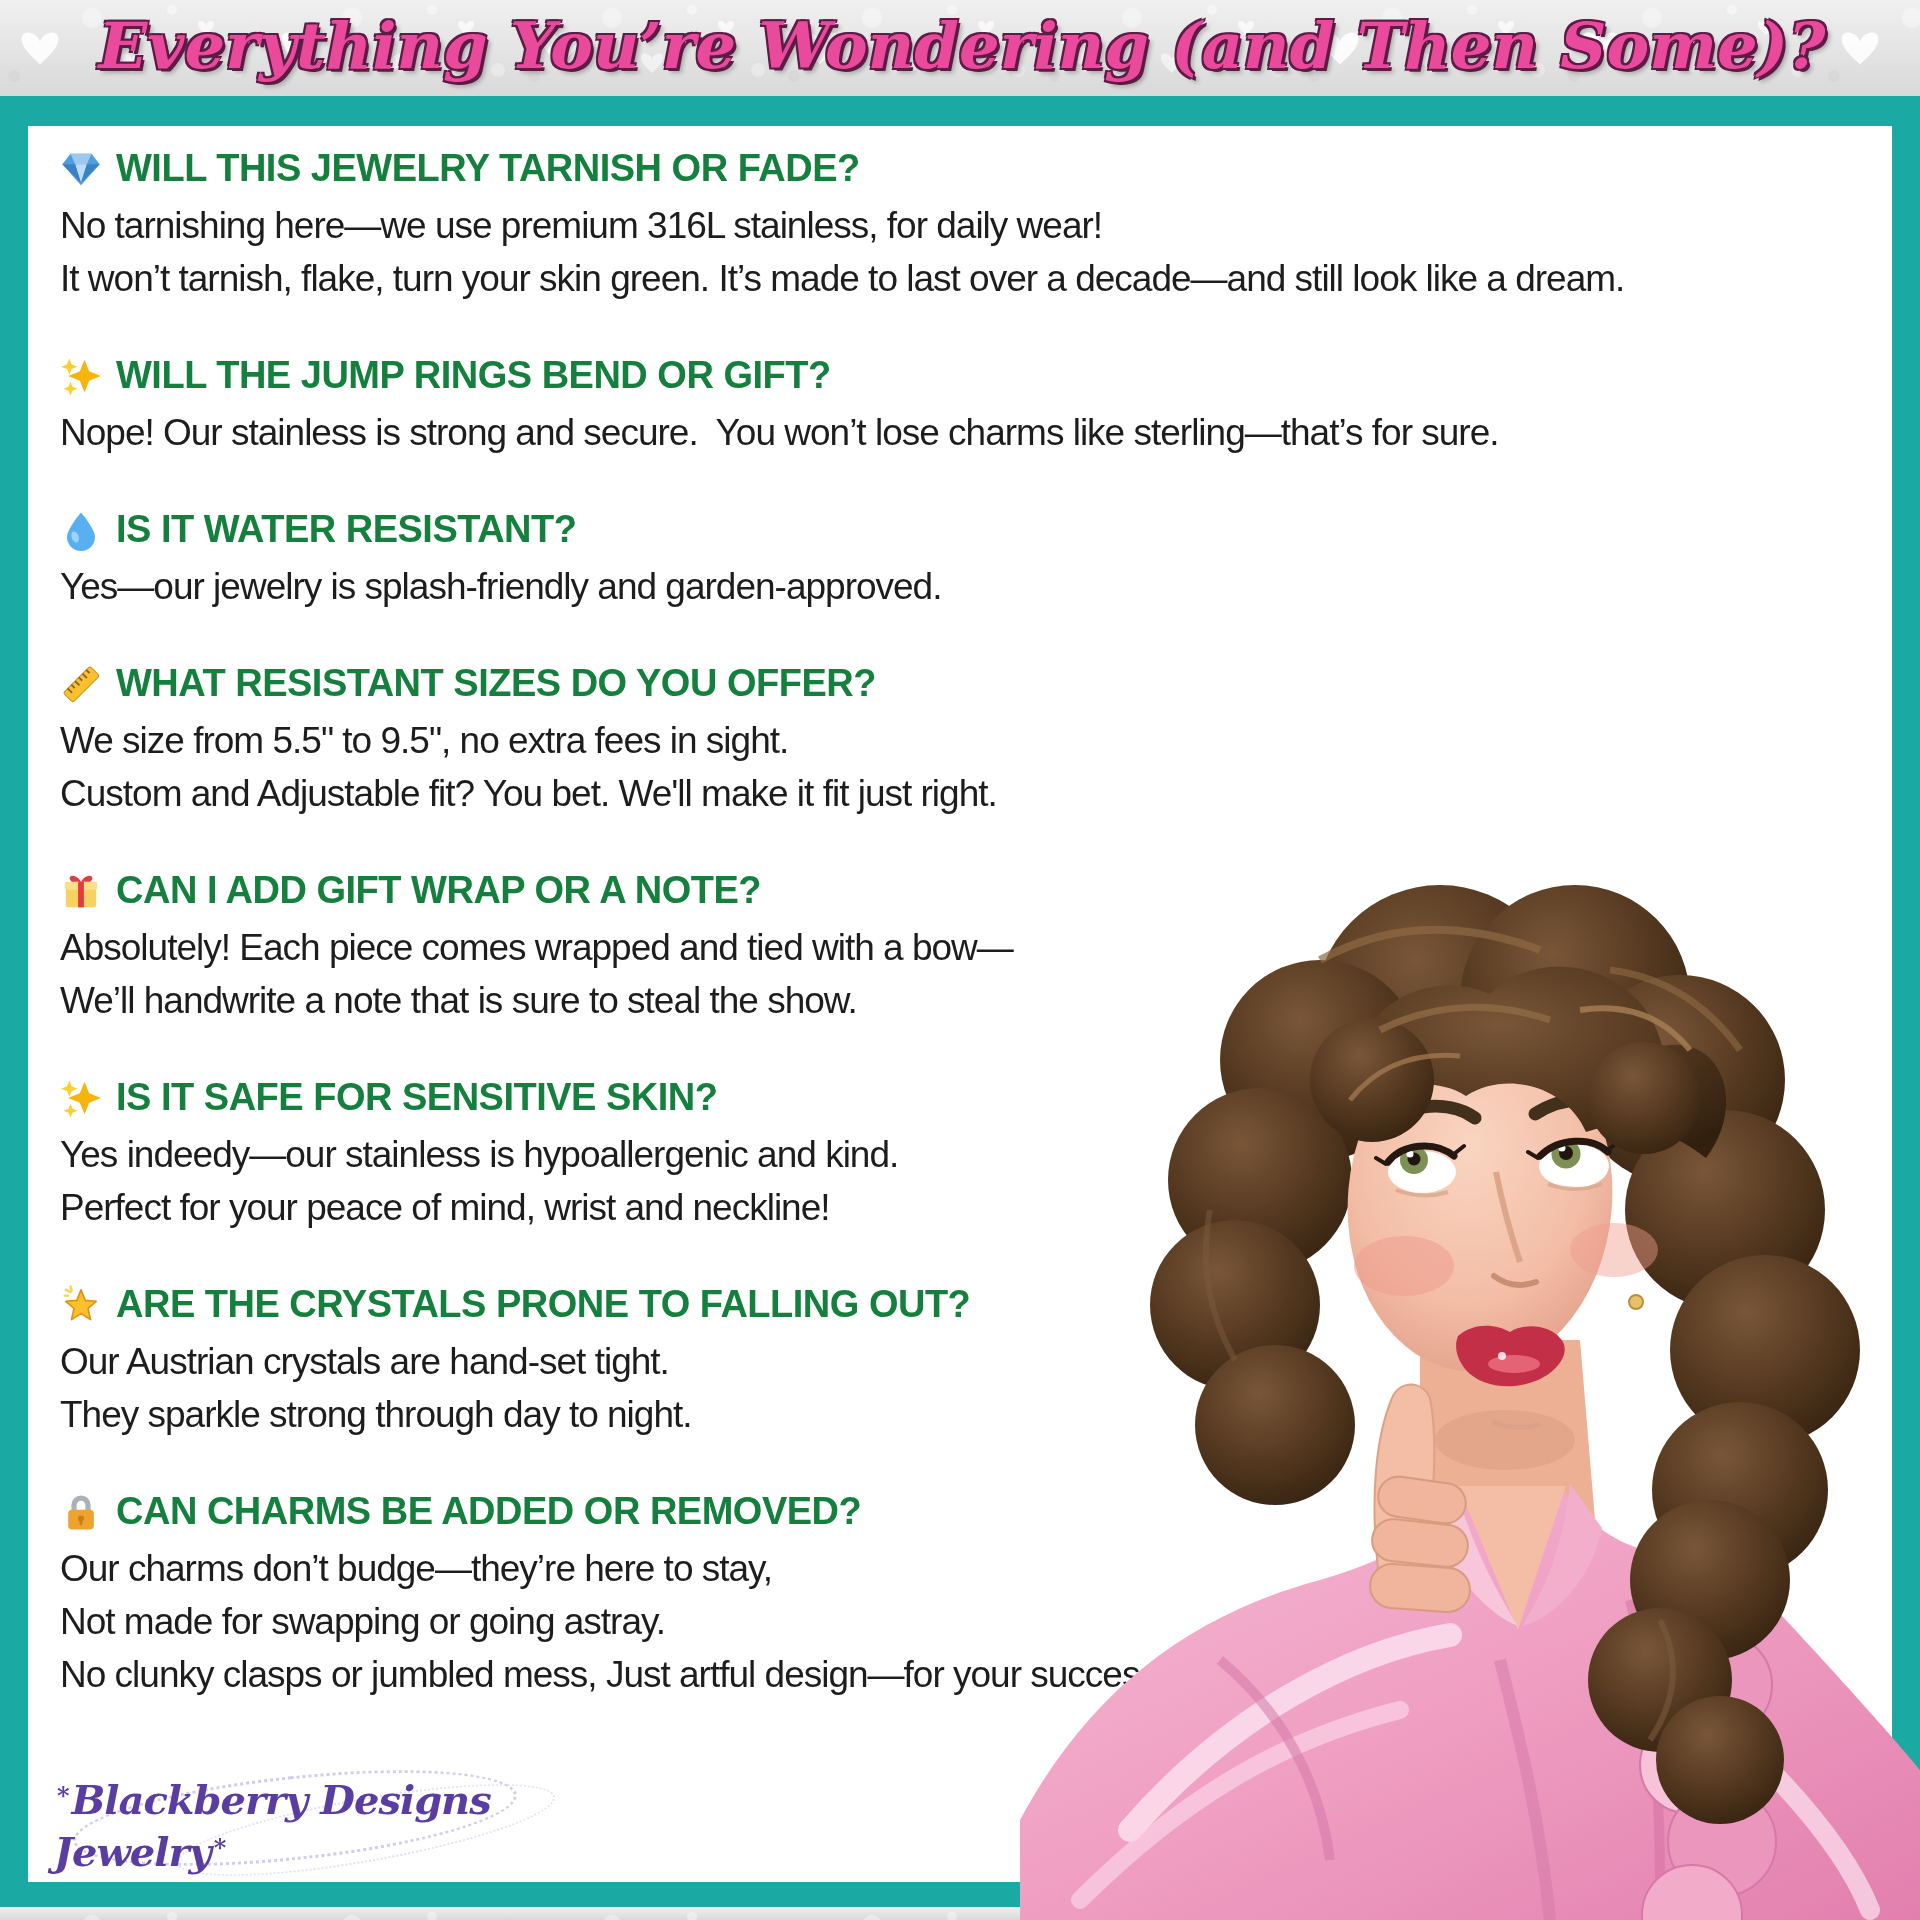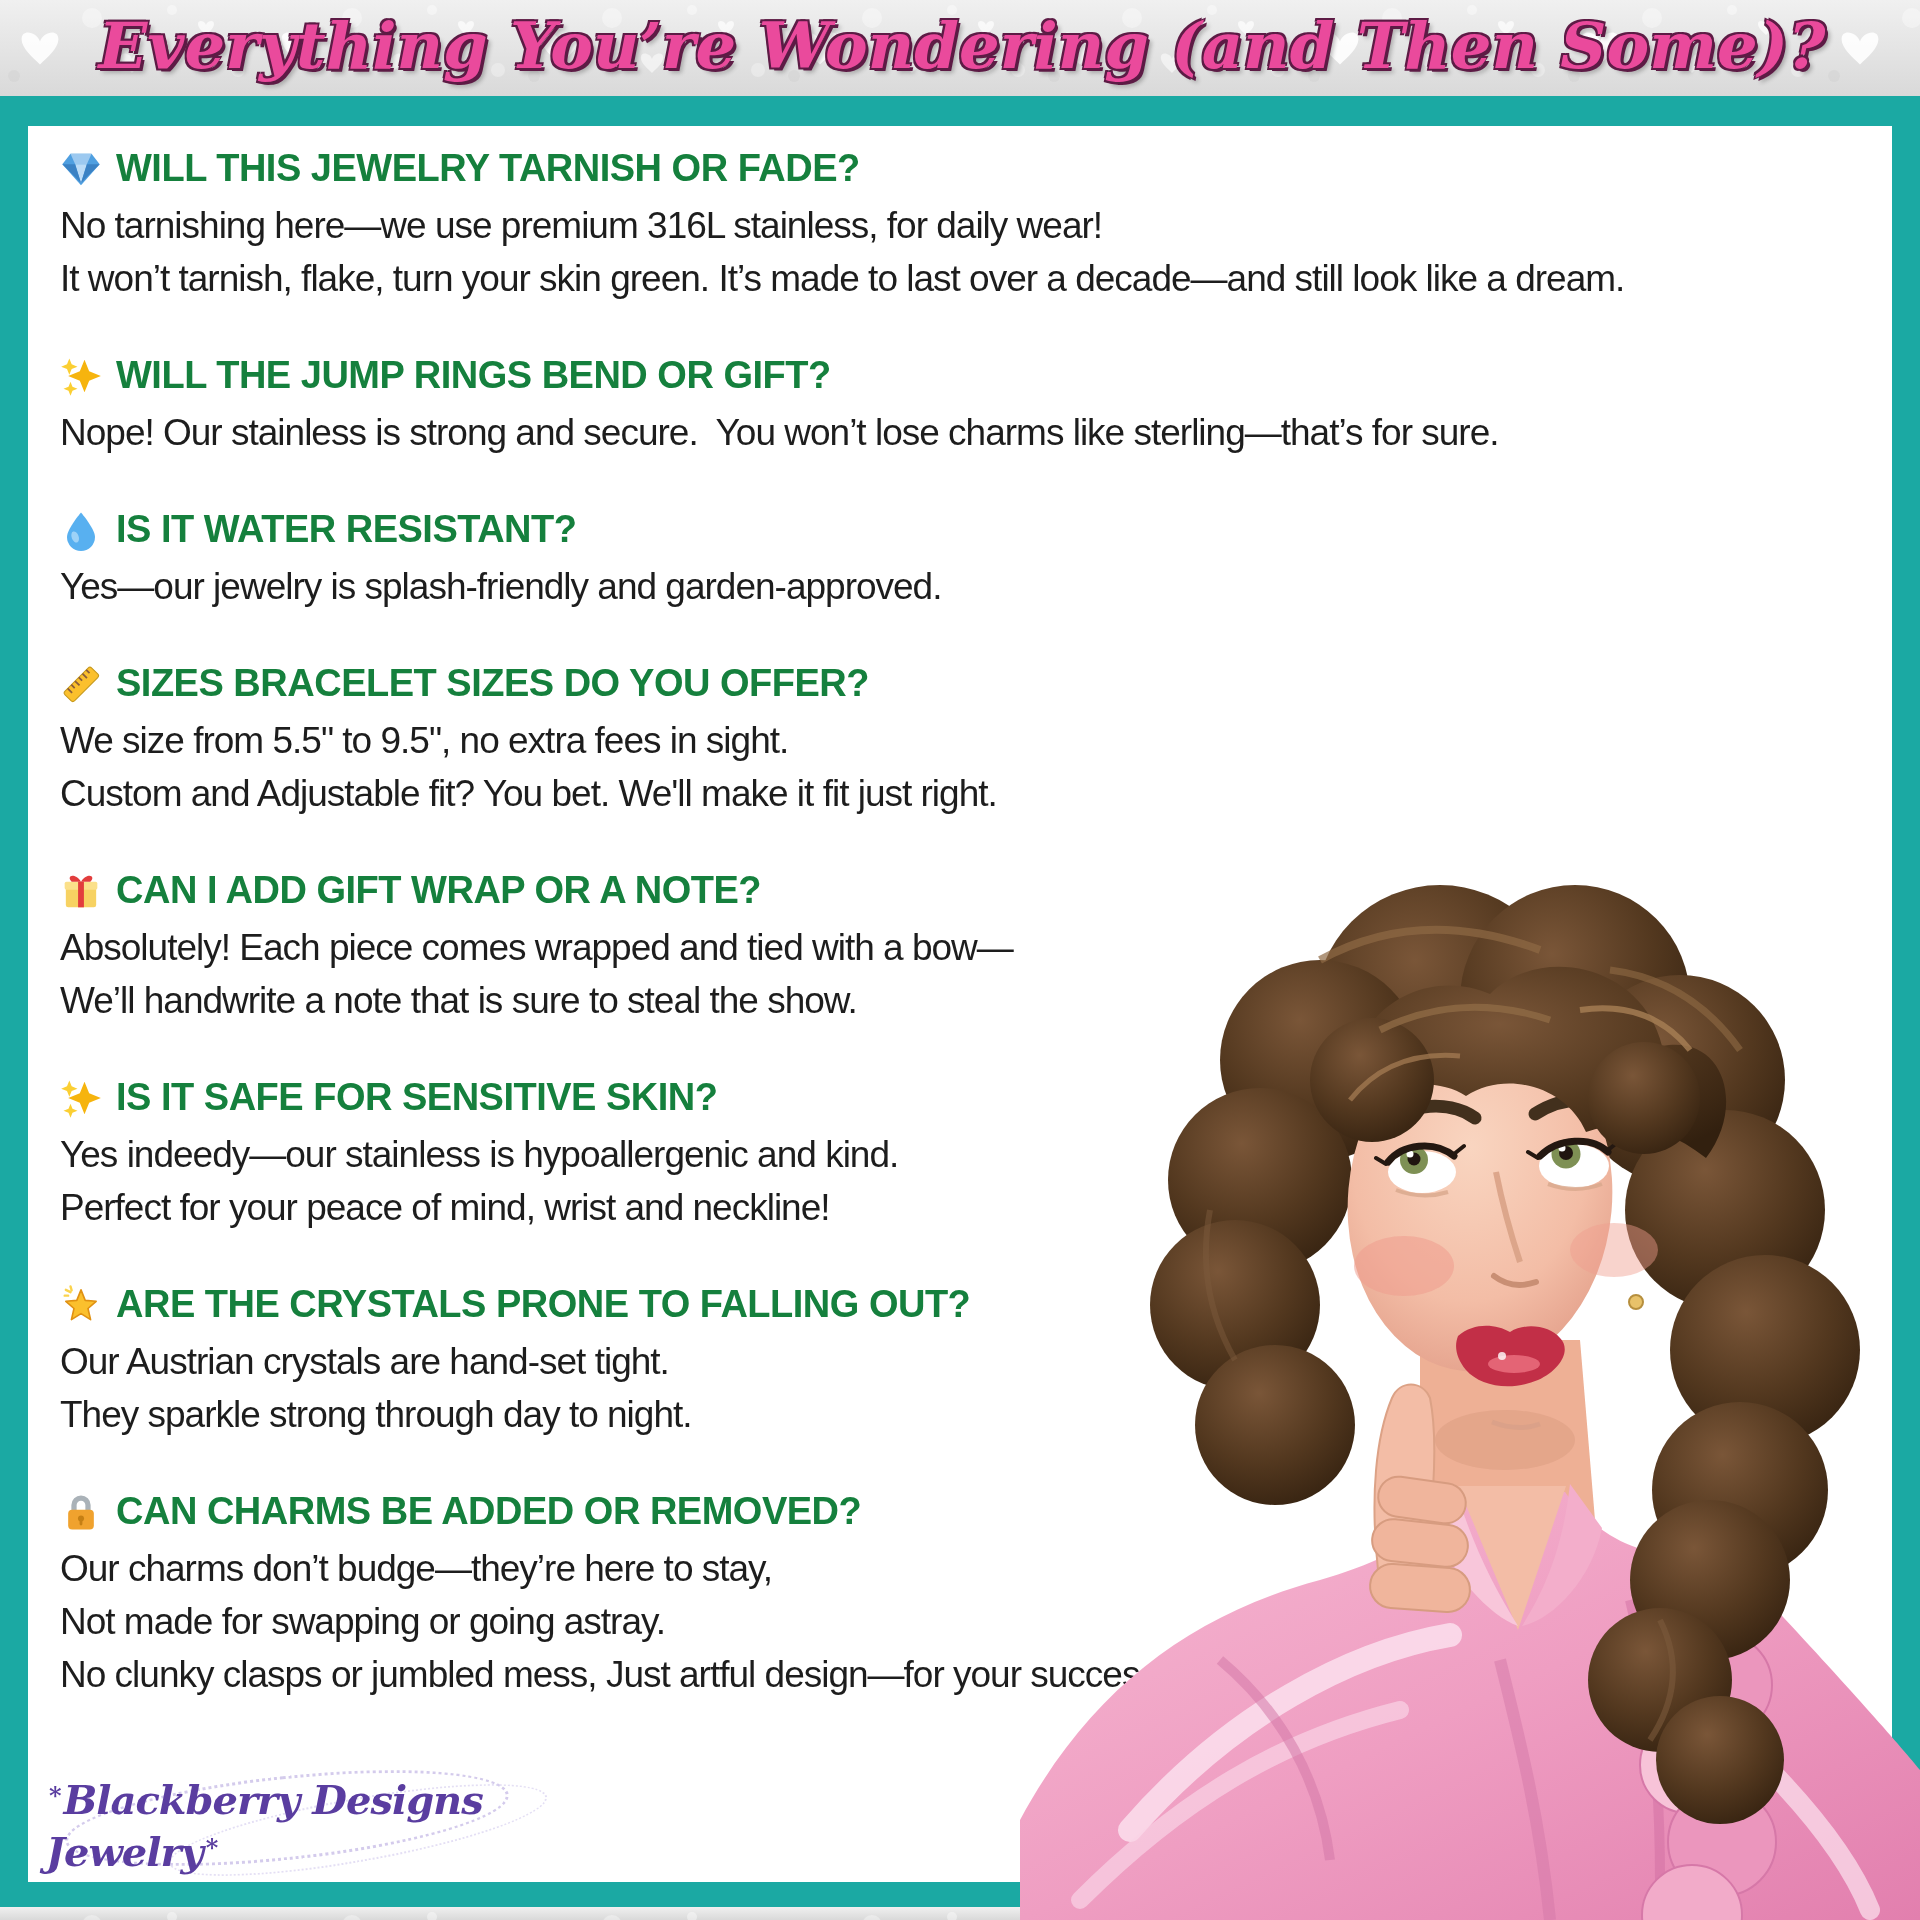--- a/index.html
+++ b/index.html
@@ -36,21 +36,21 @@
     font-weight:bold;font-size:38px;line-height:53px;letter-spacing:-0.5px;color:#15803d;
   }
   .q-icon{width:42px;height:42px;flex:0 0 auto;display:inline-block;}
   .q-icon svg{width:42px;height:42px;display:block;}
   .faq-line{
     font-size:37px;line-height:53px;letter-spacing:-1px;white-space:pre-wrap;color:#1d1d1d;
   }
   .inline-icon{display:inline-block;width:36px;height:36px;vertical-align:-7px;}
   .inline-icon svg{width:36px;height:36px;display:block;}
   
-  .logo{position:absolute;left:46px;top:1772px;width:560px;height:108px;z-index:4;}
+  .logo{position:absolute;left:54px;top:1772px;width:560px;height:108px;z-index:4;}
   .swirl{
     position:absolute;left:18px;top:4px;width:440px;height:78px;
     border:3px dotted #cdc3e9;border-radius:50%;transform:rotate(-6deg);opacity:.85;
   }
   .swirl2{
     position:absolute;left:120px;top:26px;width:380px;height:60px;
     border:2px dotted #d9d2f0;border-radius:50%;transform:rotate(-10deg);opacity:.7;
   }
   .brand1{
     position:relative;font-family:"DejaVu Serif",serif;font-style:italic;font-weight:bold;
@@ -150,21 +150,21 @@
   <div class="faq-section">
     <div class="faq-q">
       <span class="q-icon">
         <svg viewBox="0 0 40 40">
             <g transform="rotate(-45 20 20)">
               <rect x="2" y="14" width="36" height="13" rx="2.5" fill="#fbc02d" stroke="#c79a1f" stroke-width="1"></rect>
               <path d="M8 14v6 M13 14v4.5 M18 14v6 M23 14v4.5 M28 14v6 M33 14v4.5" stroke="#8a5d3b" stroke-width="1.7"></path>
             </g>
           </svg>
       </span>
-      <span class="q-text">SIZES BRACELET SIZES DO YOU OFFER?</span>
+      <span class="q-text">WHAT RESISTANT SIZES DO YOU OFFER?</span>
     </div>
     <div class="faq-line">We size from 5.5" to 9.5", no extra fees in sight.</div>
     <div class="faq-line">Custom and Adjustable fit? You bet. We'll make it fit just right.</div>
   </div>
 
   <div class="faq-section">
     <div class="faq-q">
       <span class="q-icon">
         <svg viewBox="0 0 36 36">
             <rect x="5" y="15" width="26" height="17" rx="2" fill="#f7d262"></rect>

